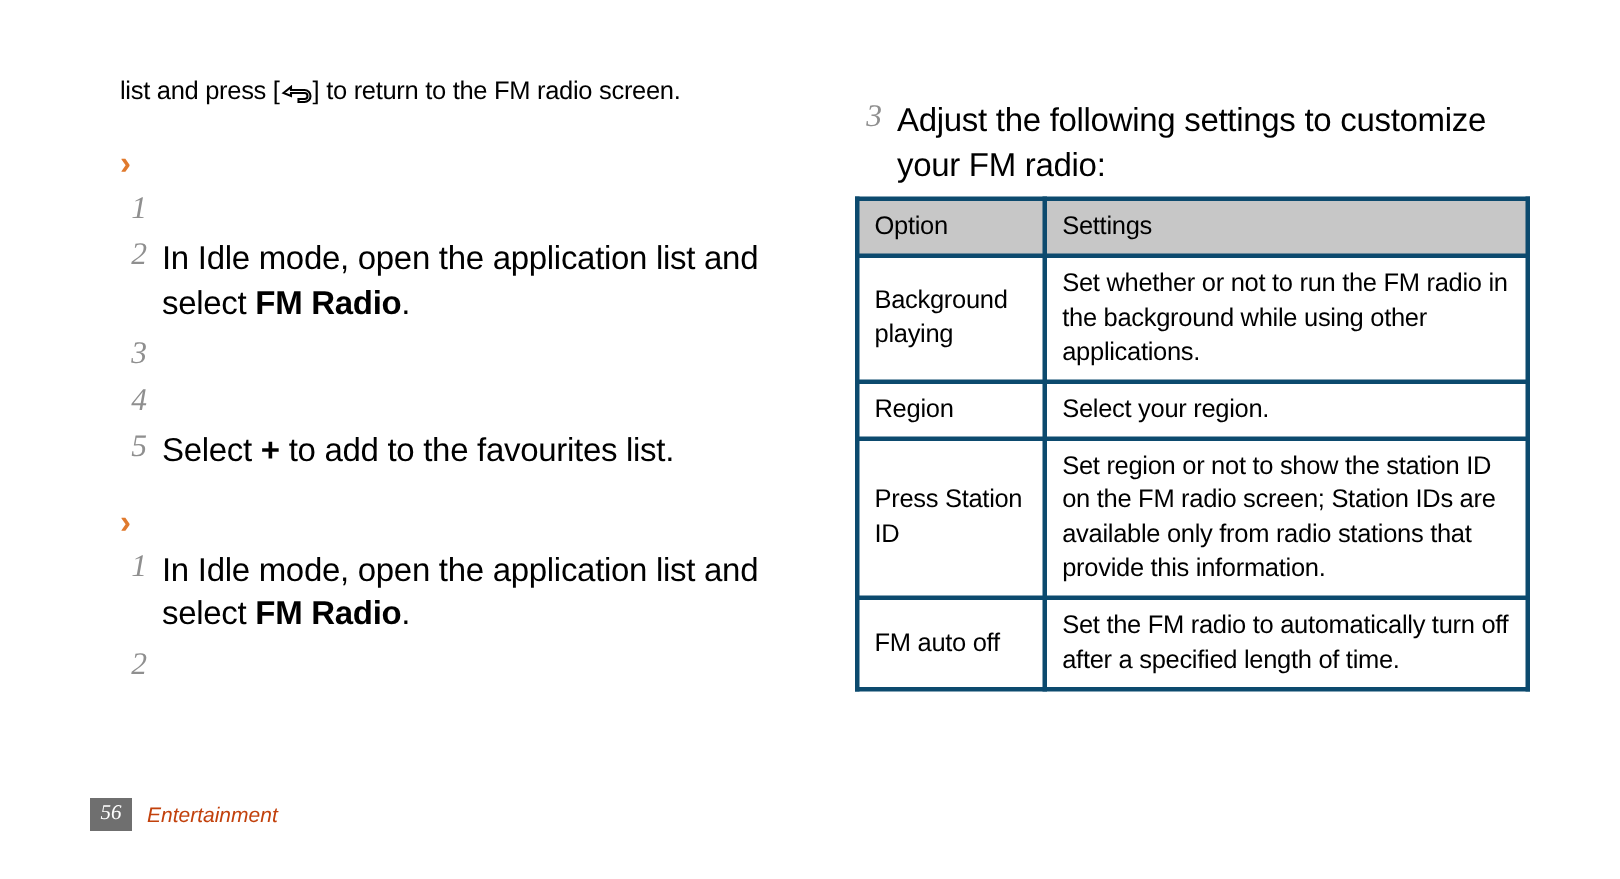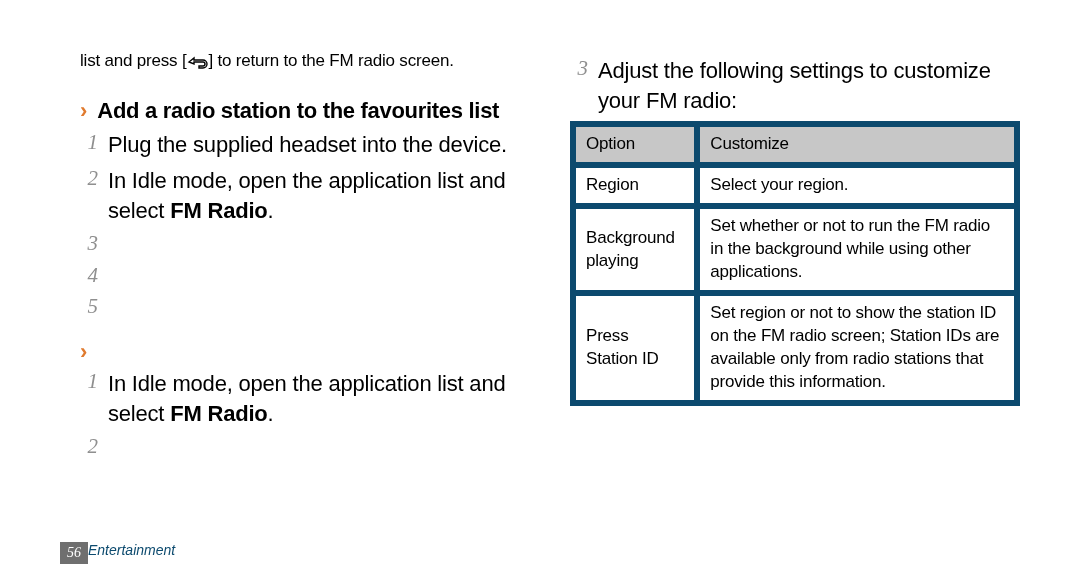--- a/index.html
+++ b/index.html
@@ -15,20 +15,21 @@
   .page {
     position: relative;
     width: 1080px;
     height: 586px;
     box-sizing: border-box;
     padding: 50px 60px 0 80px;
   }
   .columns {
     display: flex;
     gap: 40px;
+    align-items: flex-end;
   }
   .col {
     flex: 1;
     min-width: 0;
   }
   .intro-line {
     font-size: 17px;
     line-height: 1.35;
     letter-spacing: -0.2px;
     margin-bottom: 14px;
@@ -91,98 +92,100 @@
     vertical-align: -3px;
   }
 
   table.opt {
     border-collapse: collapse;
     width: 100%;
     margin-top: 6px;
     font-size: 17px;
   }
   table.opt th, table.opt td {
-    border: 6px solid #0c4a6e;
+    border: 3px solid #0c4a6e;
     padding: 6px 10px;
     text-align: left;
     vertical-align: top;
     line-height: 1.35;
     letter-spacing: -0.2px;
   }
   table.opt th {
     background: #c7c7c7;
     font-weight: 400;
   }
   table.opt td.opt-name {
     width: 28%;
     vertical-align: middle;
   }
 
   .footer {
     position: absolute;
     left: 60px;
-    bottom: 22px;
-    display: flex;
-    align-items: flex-start;
+    bottom: 32px;
+    display: flex;
+    align-items: center;
+    gap: 10px;
     font-size: 14px;
   }
   .pagebox {
     background: #6f6f6f;
     color: #fff;
     padding: 3px 7px;
     font-style: italic;
     font-family: Georgia, serif;
     font-size: 14px;
   }
   .footer-label {
-    color: #0c4a6e;
+    color: #c2410c;
     font-style: italic;
   }
 </style>
 </head>
 <body>
 
 <div class="page">
   <div class="columns">
 
     <div class="col">
 
       <div class="intro-line">
         <span>list and press [</span><span class="back-icon"><svg width="22" height="14" viewBox="0 0 22 14">
               <path d="M3 7 L8 3 L8 5 L17 5 A4 4 0 0 1 17 13 L13 13 L13 11 L17 11 A2 2 0 0 0 17 7 L8 7 L8 9 Z" fill="none" stroke="#000" stroke-width="1.4"></path>
             </svg></span><span>] to return to the FM radio screen.</span>
       </div>
 
       <div class="section-head">
         <span class="chev">›</span>
-        <span class="section-title">Add a radio station to the favourites list</span>
       </div>
 
       <div class="step">
         <span class="step-num">1</span>
-        <span class="step-body">Plug the supplied headset into the device.</span>
       </div>
 
       <div class="step">
         <span class="step-num">2</span>
         <span class="step-body">
           <span>In Idle mode, open the application list and select </span><b>FM Radio</b><span>.</span>
         </span>
       </div>
 
       <div class="step">
         <span class="step-num">3</span>
       </div>
 
       <div class="step">
         <span class="step-num">4</span>
       </div>
 
       <div class="step">
         <span class="step-num">5</span>
+        <span class="step-body">
+          <span>Select </span><b>+</b><span> to add to the favourites list.</span>
+        </span>
       </div>
 
       <div class="section-head">
         <span class="chev">›</span>
       </div>
 
       <div class="step">
         <span class="step-num">1</span>
         <span class="step-body">
           <span>In Idle mode, open the application list and select </span><b>FM Radio</b><span>.</span>
@@ -199,33 +202,37 @@
 
       <div class="step">
         <span class="step-num">3</span>
         <span class="step-body">Adjust the following settings to customize your FM radio:</span>
       </div>
 
       <table class="opt">
         <tbody>
             <tr>
           <th>Option</th>
-          <th>Customize</th>
+          <th>Settings</th>
+        </tr>
+        <tr>
+          <td class="opt-name">Background playing</td>
+          <td>Set whether or not to run the FM radio in the background while using other applications.</td>
         </tr>
         <tr>
           <td class="opt-name">Region</td>
           <td>Select your region.</td>
         </tr>
         <tr>
-          <td class="opt-name">Background playing</td>
-          <td>Set whether or not to run the FM radio in the background while using other applications.</td>
-        </tr>
-        <tr>
           <td class="opt-name">Press Station ID</td>
           <td>Set region or not to show the station ID on the FM radio screen; Station IDs are available only from radio stations that provide this information.</td>
+        </tr>
+        <tr>
+          <td class="opt-name">FM auto off</td>
+          <td>Set the FM radio to automatically turn off after a specified length of time.</td>
         </tr>
       </tbody>
         </table>
 
     </div>
   </div>
 
   <div class="footer">
     <span class="pagebox">56</span>
     <span class="footer-label">Entertainment</span>

